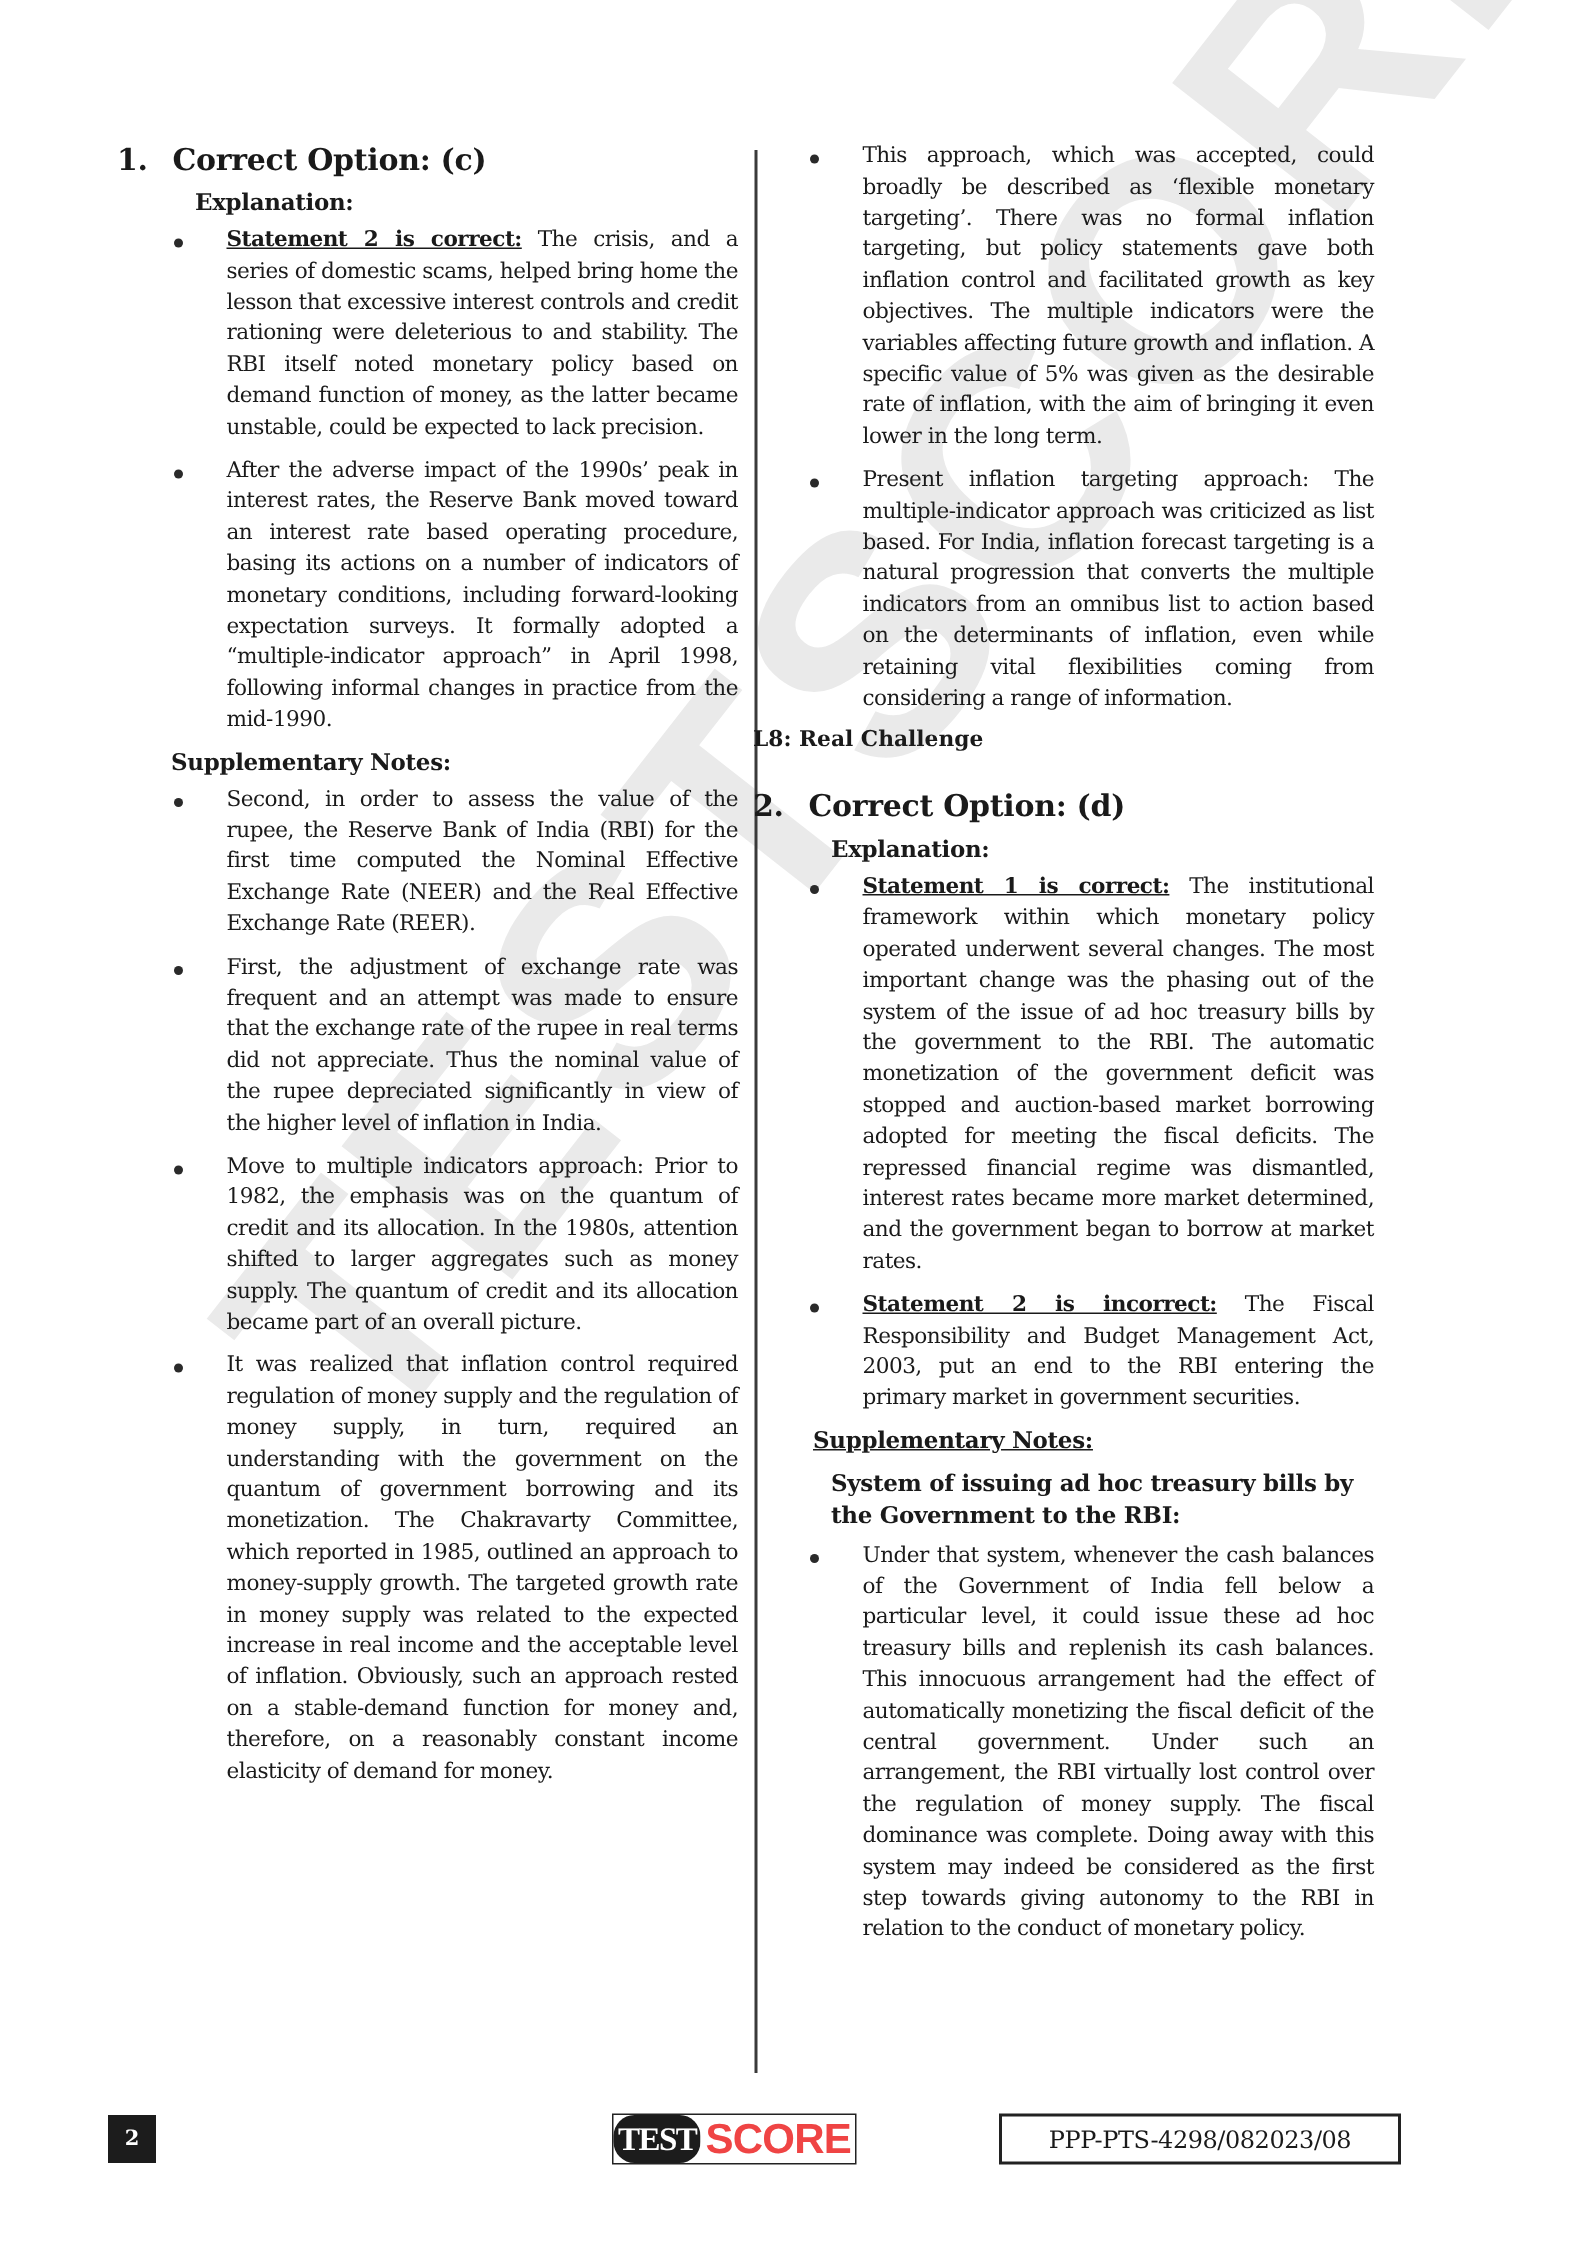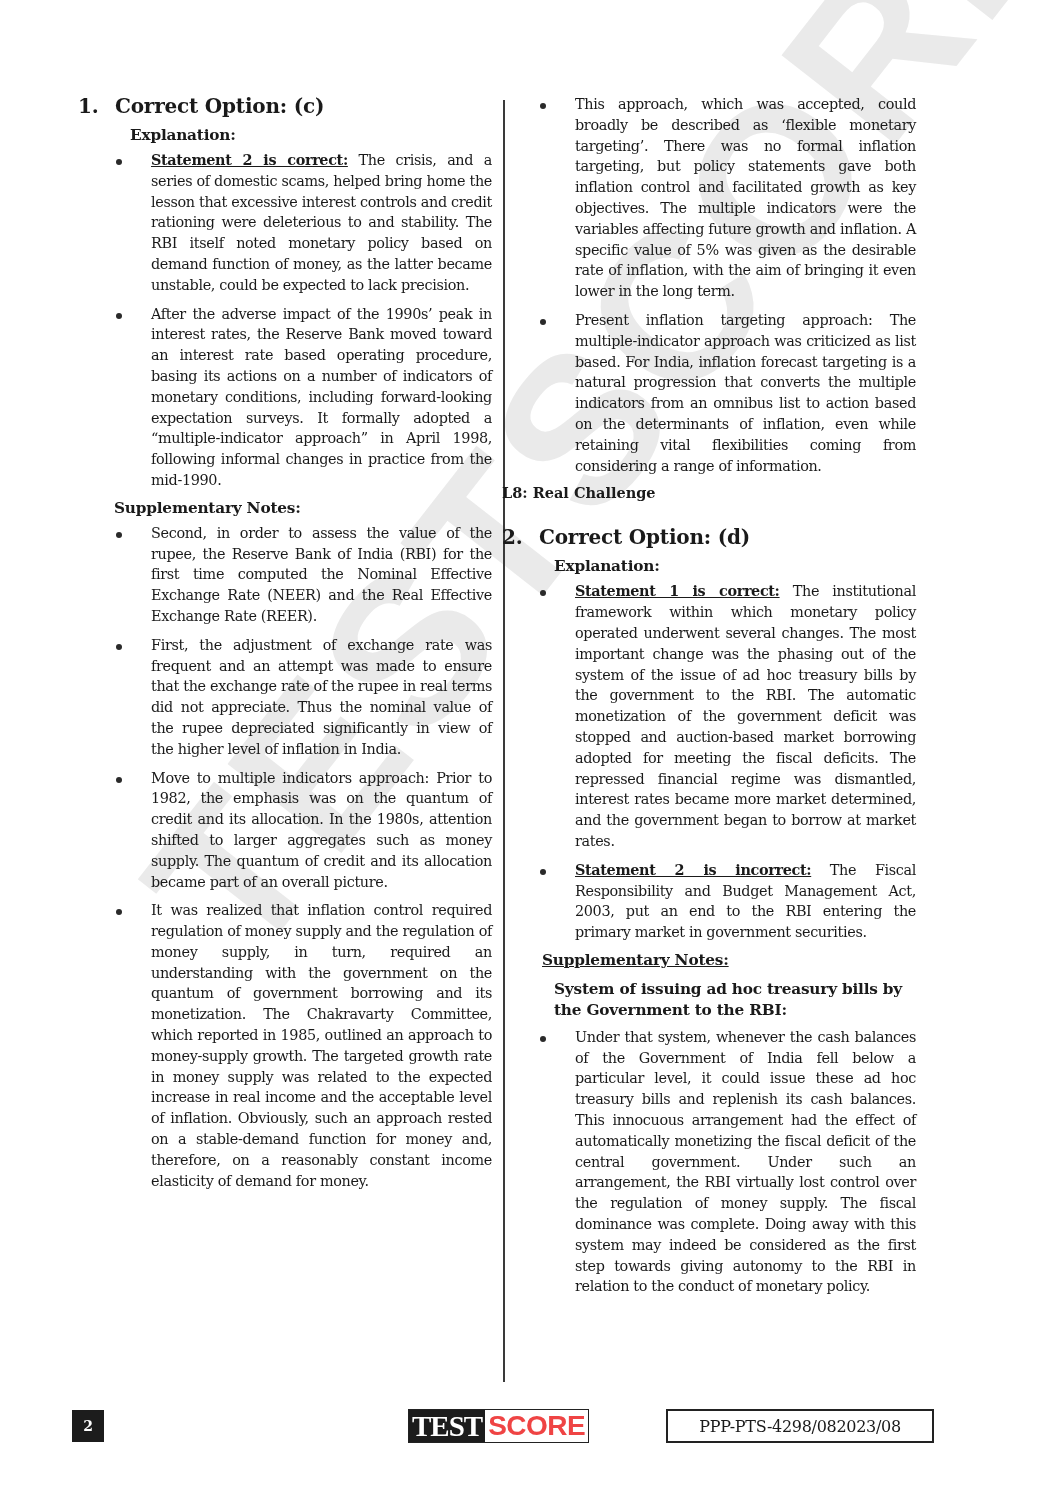--- a/index.html
+++ b/index.html
@@ -29,21 +29,21 @@
                   font-size: 14.4px; line-height: 20.8px; text-align: justify; letter-spacing: -0.35px; }
   ul.bullets li .dot { position: absolute; left: 2px; top: 9px; width: 6px; height: 6px;
                        border-radius: 50%; background: #2a2a2a; }
   .lead-u { font-weight: bold; text-decoration: underline; }
   .lead-b { font-weight: normal; }
 
   .footer-page { position: absolute; left: 72px; top: 1410px; width: 32px; height: 32px; background: #1c1c1c;
                  color: #fff; font-weight: bold; font-size: 14px; display: flex; align-items: center; justify-content: center; }
   .brand { position: absolute; left: 408px; top: 1409px; height: 32px; display: flex; border: 1px solid #222; }
   .brand-test { background: #1c1c1c; color: #fff; font-family: "Liberation Serif", serif; font-weight: bold;
-                font-size: 29px; padding: 0 3px; line-height: 32px; letter-spacing: -1px; }
+                font-size: 22px; padding: 0 3px; line-height: 32px; letter-spacing: -1px; border-radius: 14px; }
   .brand-score { background: #fff; color: #ef4444; font-family: "Liberation Sans", sans-serif; font-weight: bold;
                  font-size: 28px; padding: 0 3px; line-height: 32px; letter-spacing: -0.5px; }
   .code-box { position: absolute; left: 666px; top: 1409px; width: 264px; height: 30px; border: 2px solid #222;
               display: flex; align-items: center; justify-content: center; font-weight: normal; font-size: 16px; letter-spacing: -0.3px; }
 </style>
 </head>
 <body>
 
 <div class="page">
 

